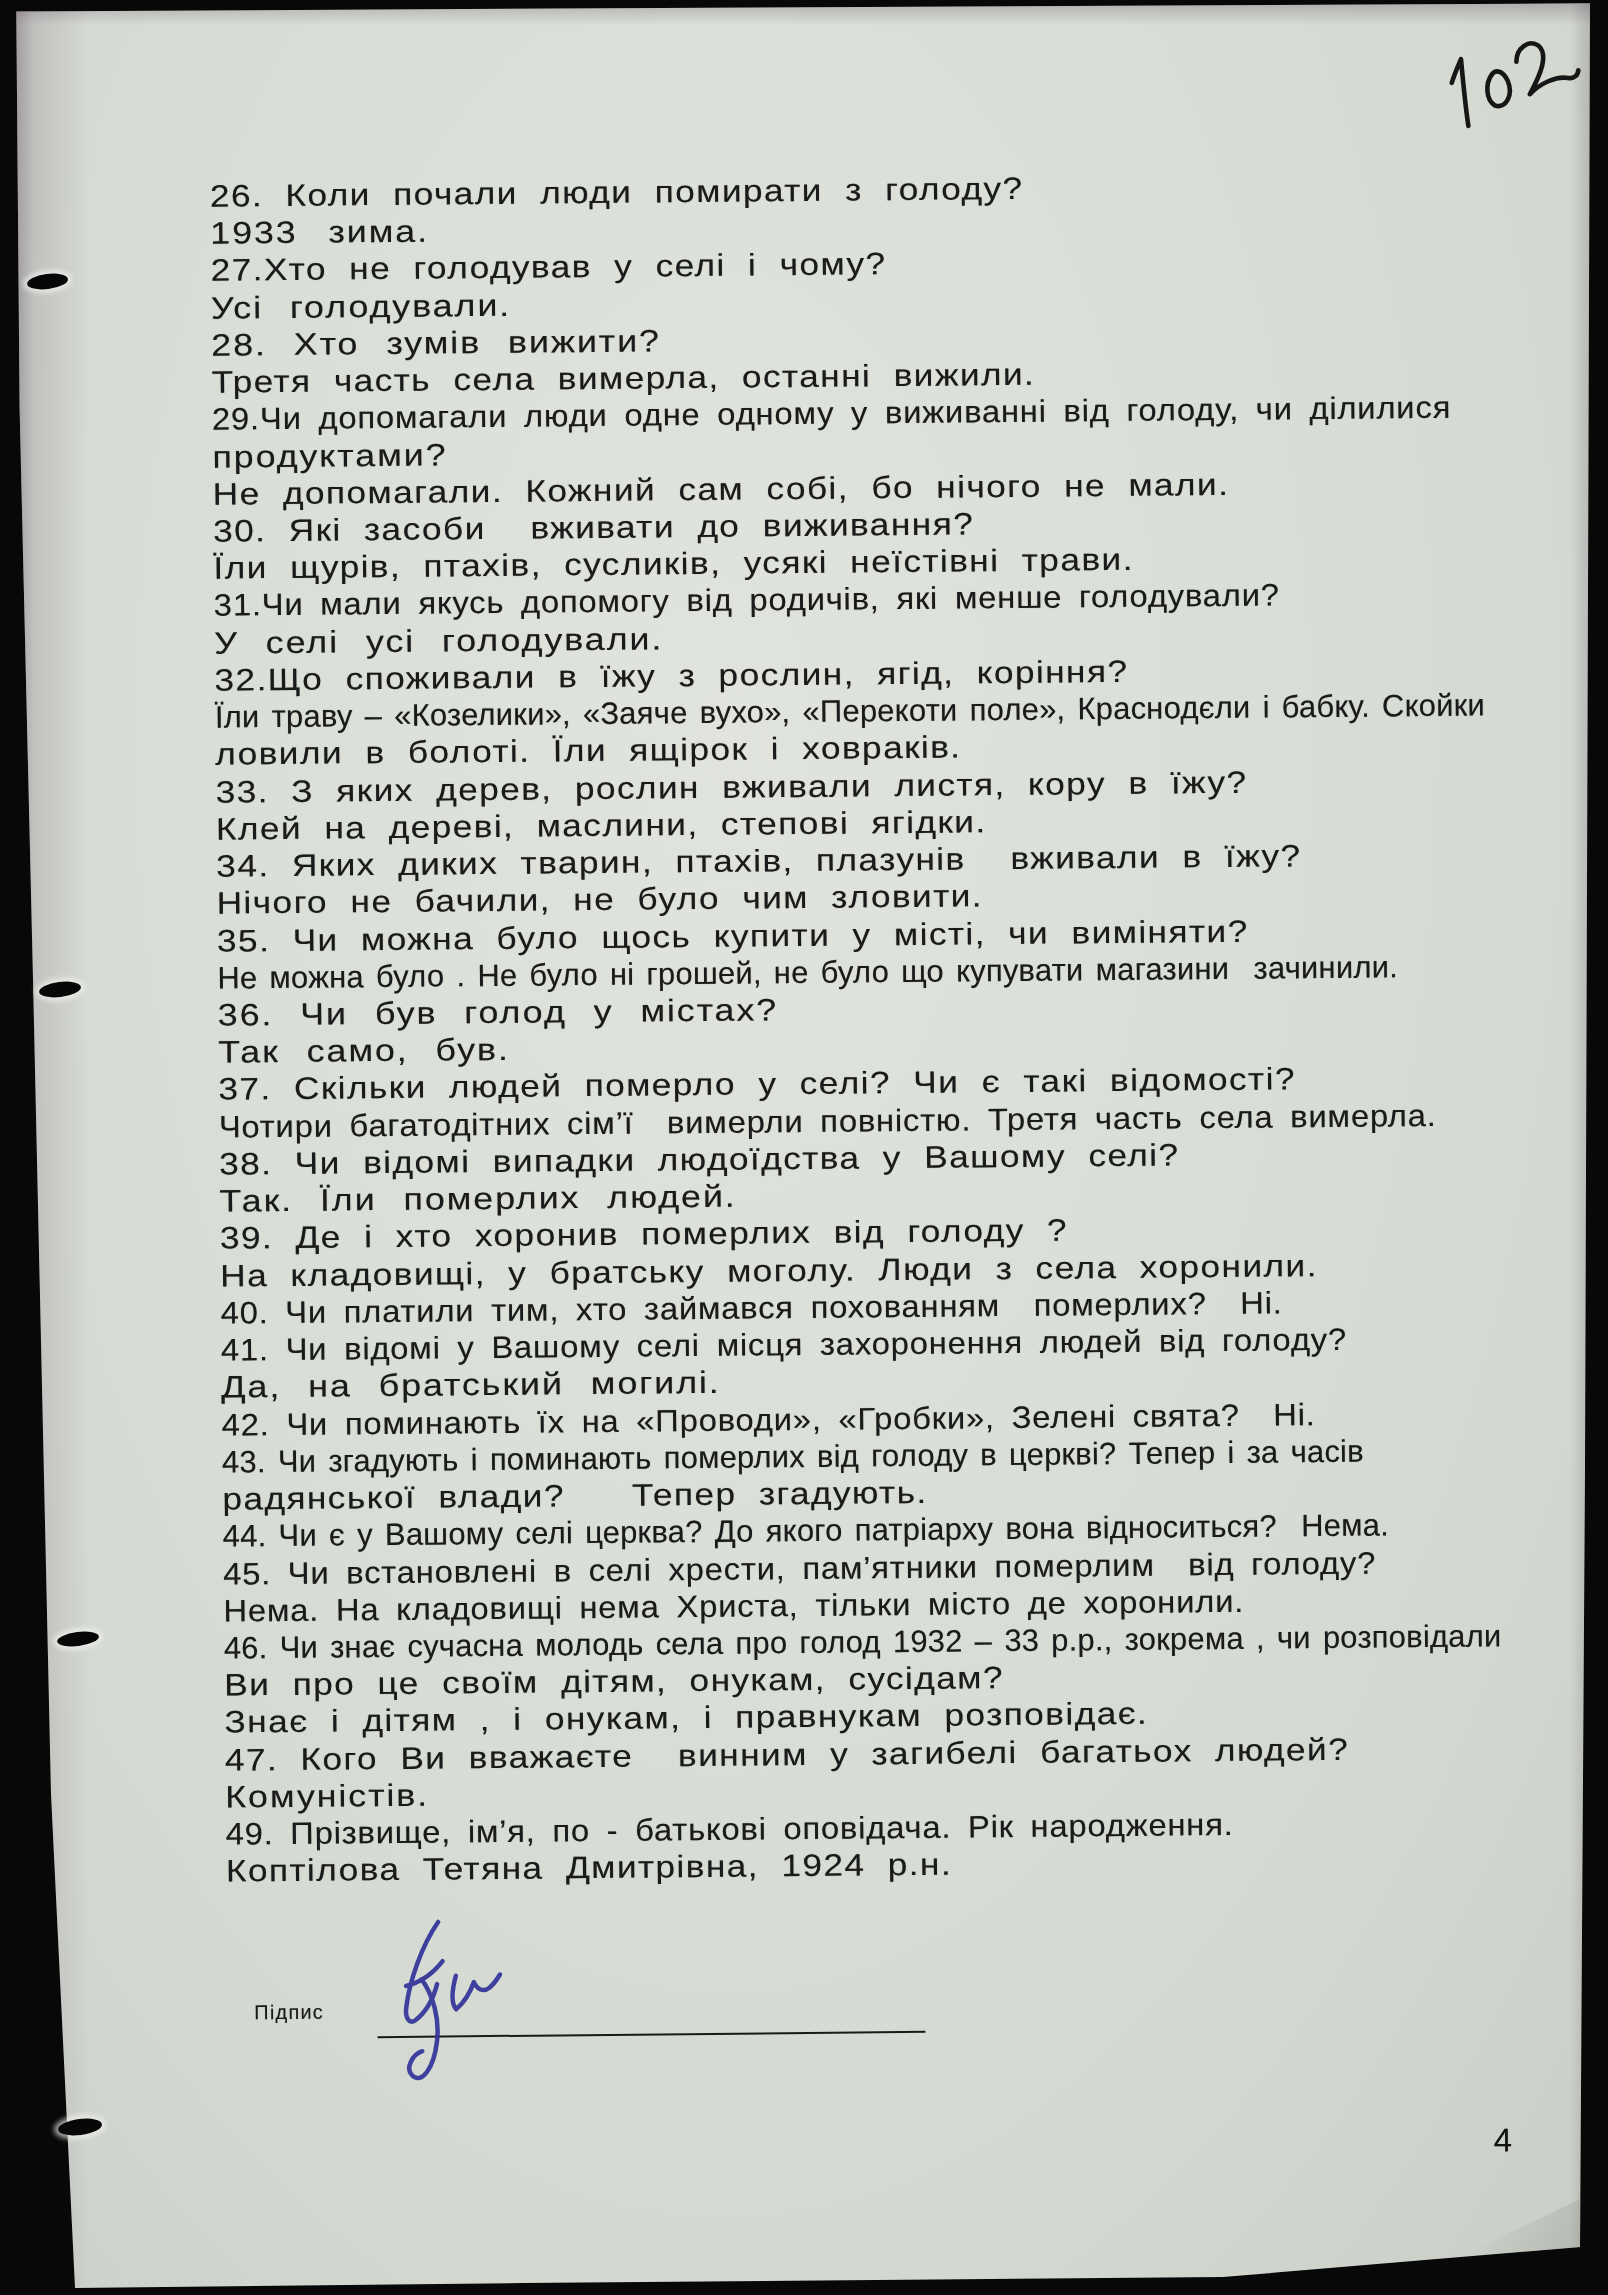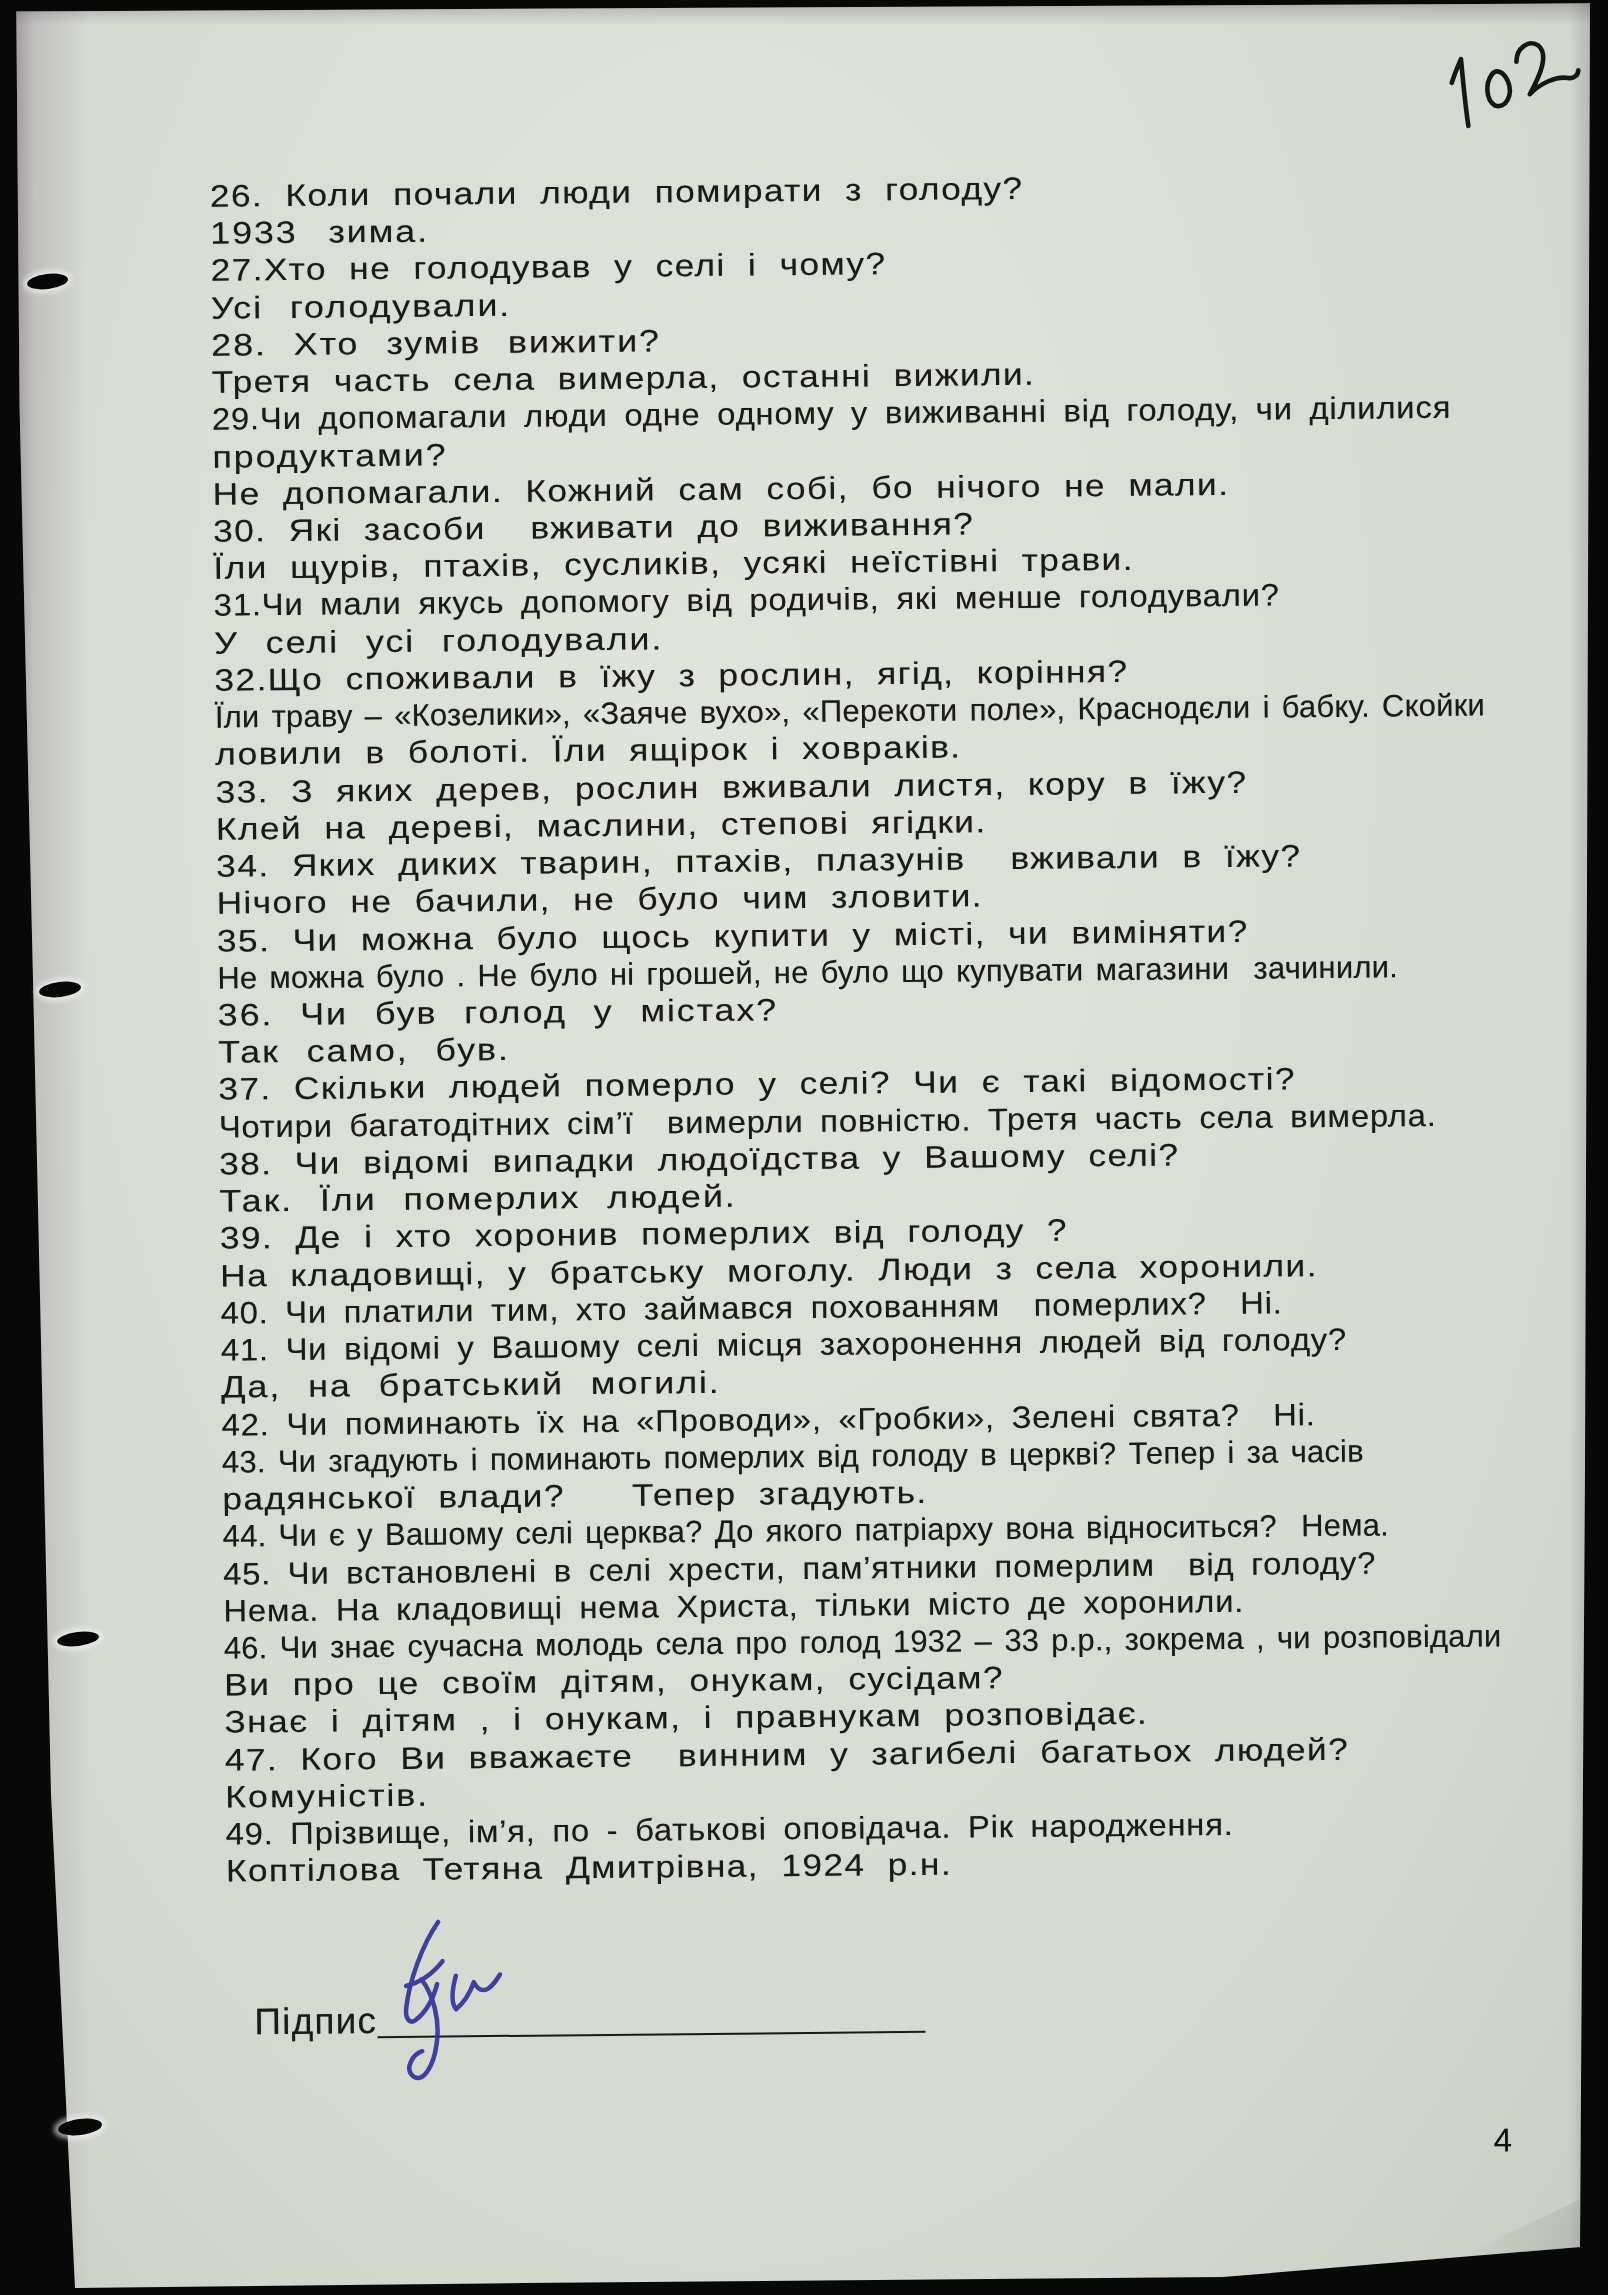--- a/index.html
+++ b/index.html
@@ -27,21 +27,21 @@
     box-shadow:0 0 5.7px 4.1px rgba(243,245,240,0.65);transform:rotate(-7deg);}
   
   .content{position:absolute;inset:0;transform:rotate(-0.55deg);transform-origin:50% 50%;}
   .line{position:absolute;left:219px;font-size:31px;color:#1a1a1a;white-space:pre;
     transform-origin:0 50%;text-shadow:0 0 0.8px rgba(25,25,25,0.45);}
   .w5{letter-spacing:1.6px;word-spacing:16.3px;transform:scaleX(1.16);}
   .w4{letter-spacing:1.6px;word-spacing:13px;transform:scaleX(1.16);}
   .w3{letter-spacing:1.2px;word-spacing:9.8px;transform:scaleX(1.14);}
   .w2{letter-spacing:0.7px;word-spacing:6.5px;transform:scaleX(1.06);}
   .w1{letter-spacing:0.2px;word-spacing:3.3px;transform:scaleX(1.0);}
-  .signature-label{position:absolute;left:246px;top:1996px;font-size:37px;color:#1a1a1a;
+  .signature-label{position:absolute;left:246px;top:1996px;font-size:20px;color:#1a1a1a;
     letter-spacing:1.2px;text-shadow:0 0 0.8px rgba(25,25,25,0.45);}
   .signature-line{position:absolute;left:369px;top:2032px;width:548px;height:2.4px;background:#191919;}
   .signature-svg{position:absolute;left:349px;top:1907px;}
   .page-number{position:absolute;left:1484px;top:2128px;font-size:33px;color:#121212;
     text-shadow:0 0 0.8px rgba(25,25,25,0.4);}
   .note-svg{position:absolute;left:1447px;top:31px;transform:rotate(-16deg);}
 </style>
 </head>
 <body>
 

